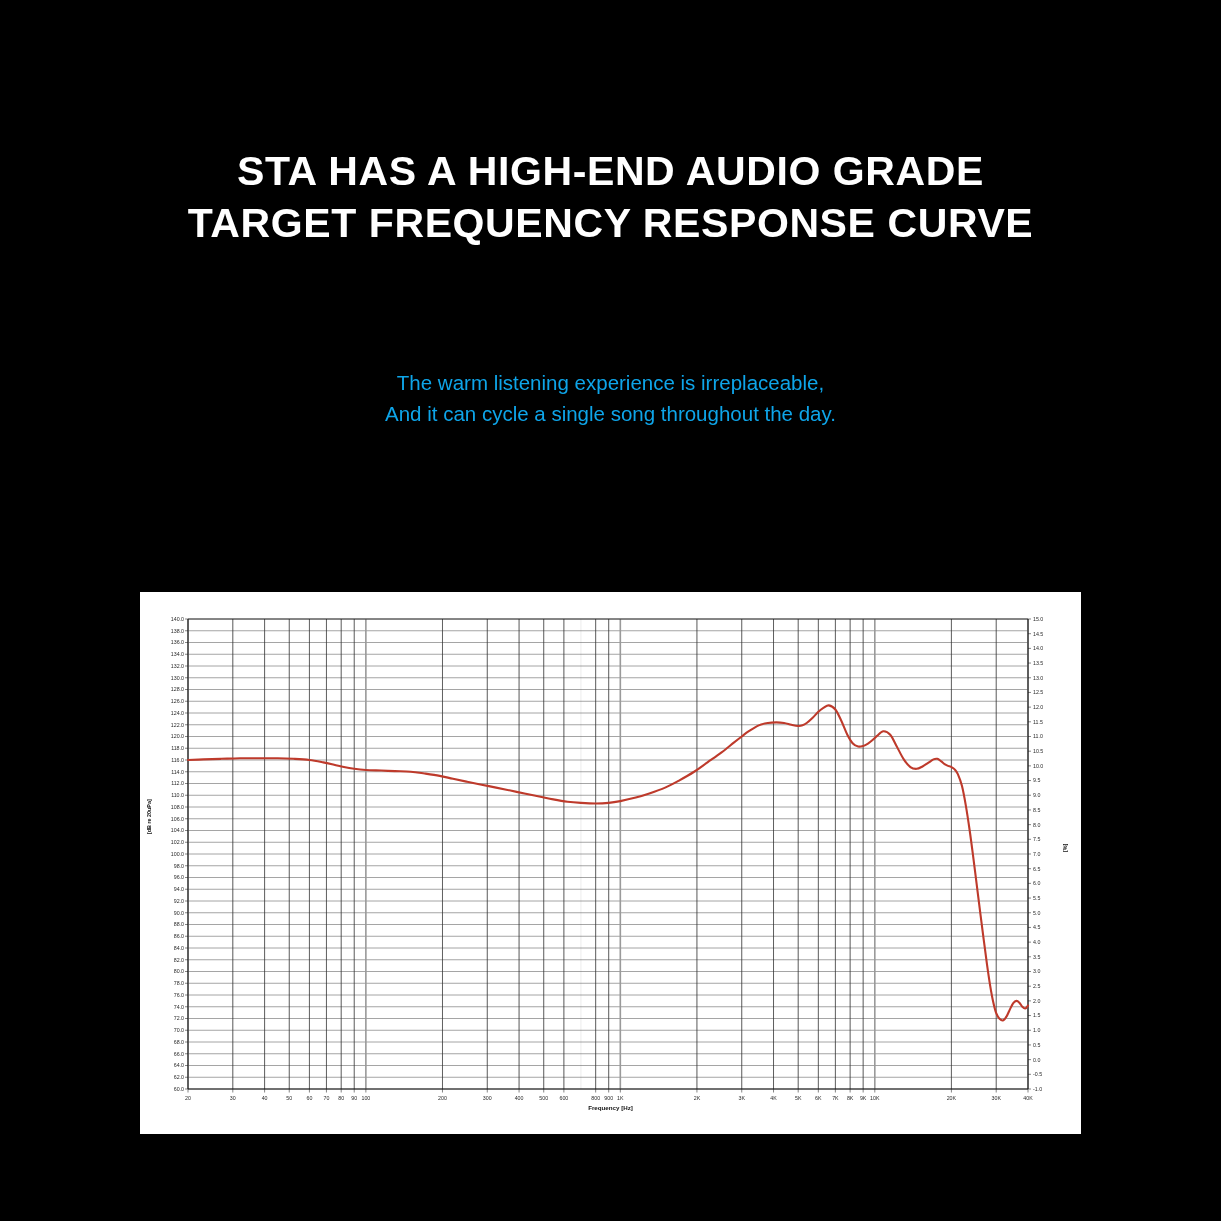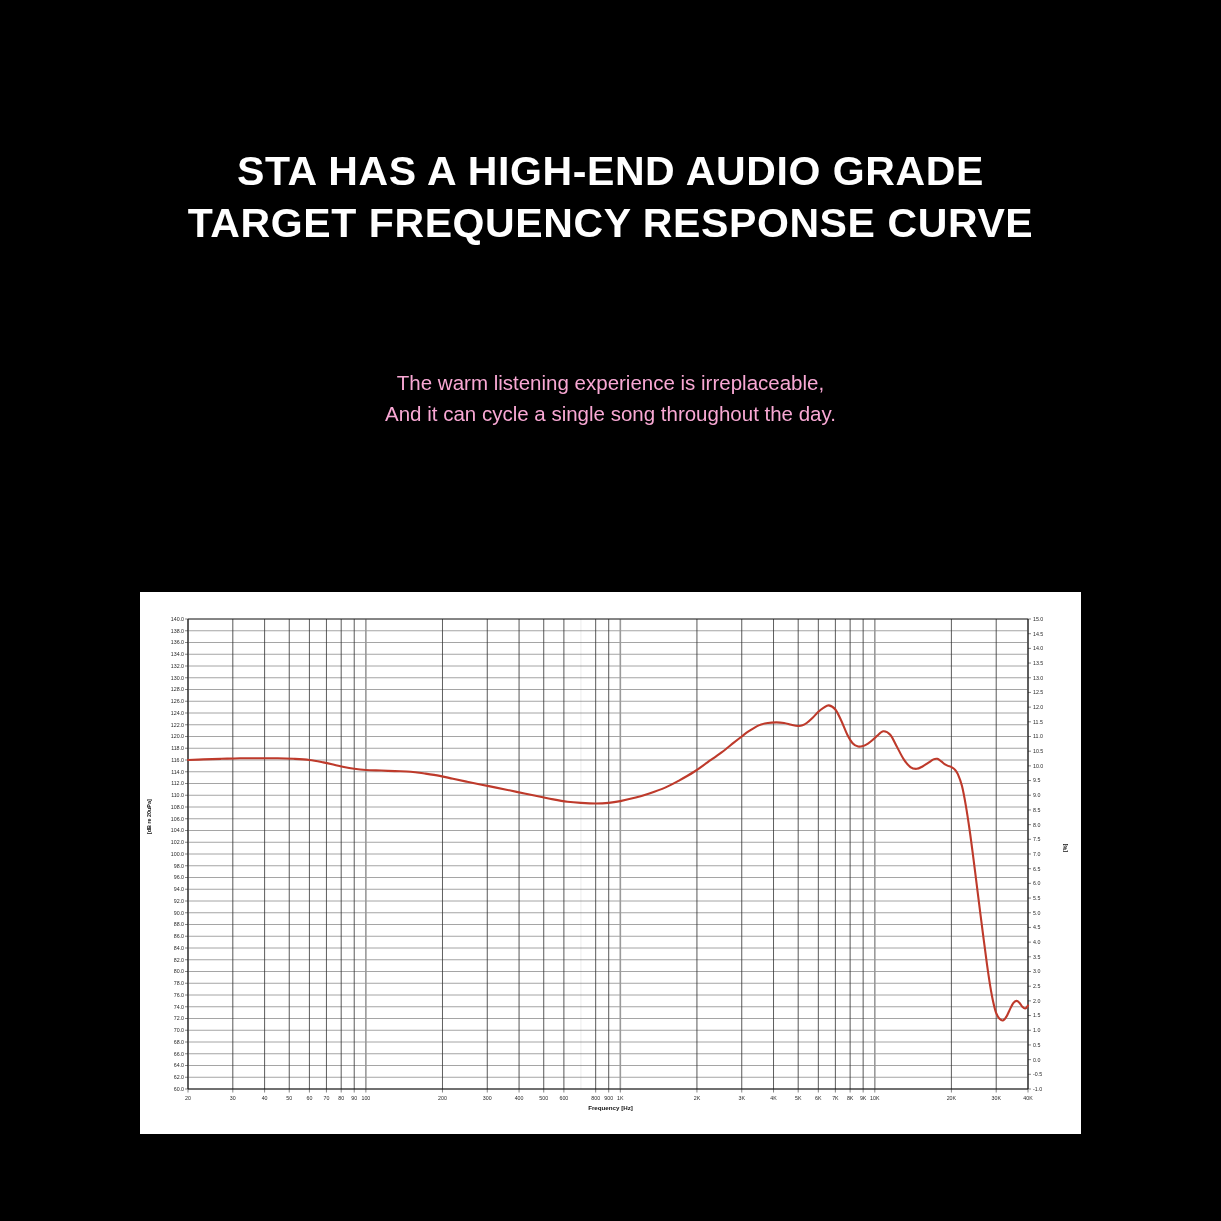--- a/index.html
+++ b/index.html
@@ -28,21 +28,21 @@
     font-weight: 700;
     font-size: 41px;
     letter-spacing: 0.6px;
     line-height: 52px;
     margin: 0;
     padding-top: 145px;
     white-space: pre-line;
   }
   .hero-sub {
     text-align: center;
-    color: #f9a8d4;
+    color: #0ea5e9;
     font-weight: 400;
     font-size: 20.5px;
     line-height: 31px;
     margin: 0;
     padding-top: 118px;
     white-space: pre-line;
   }
 
   
   .chart-card {

